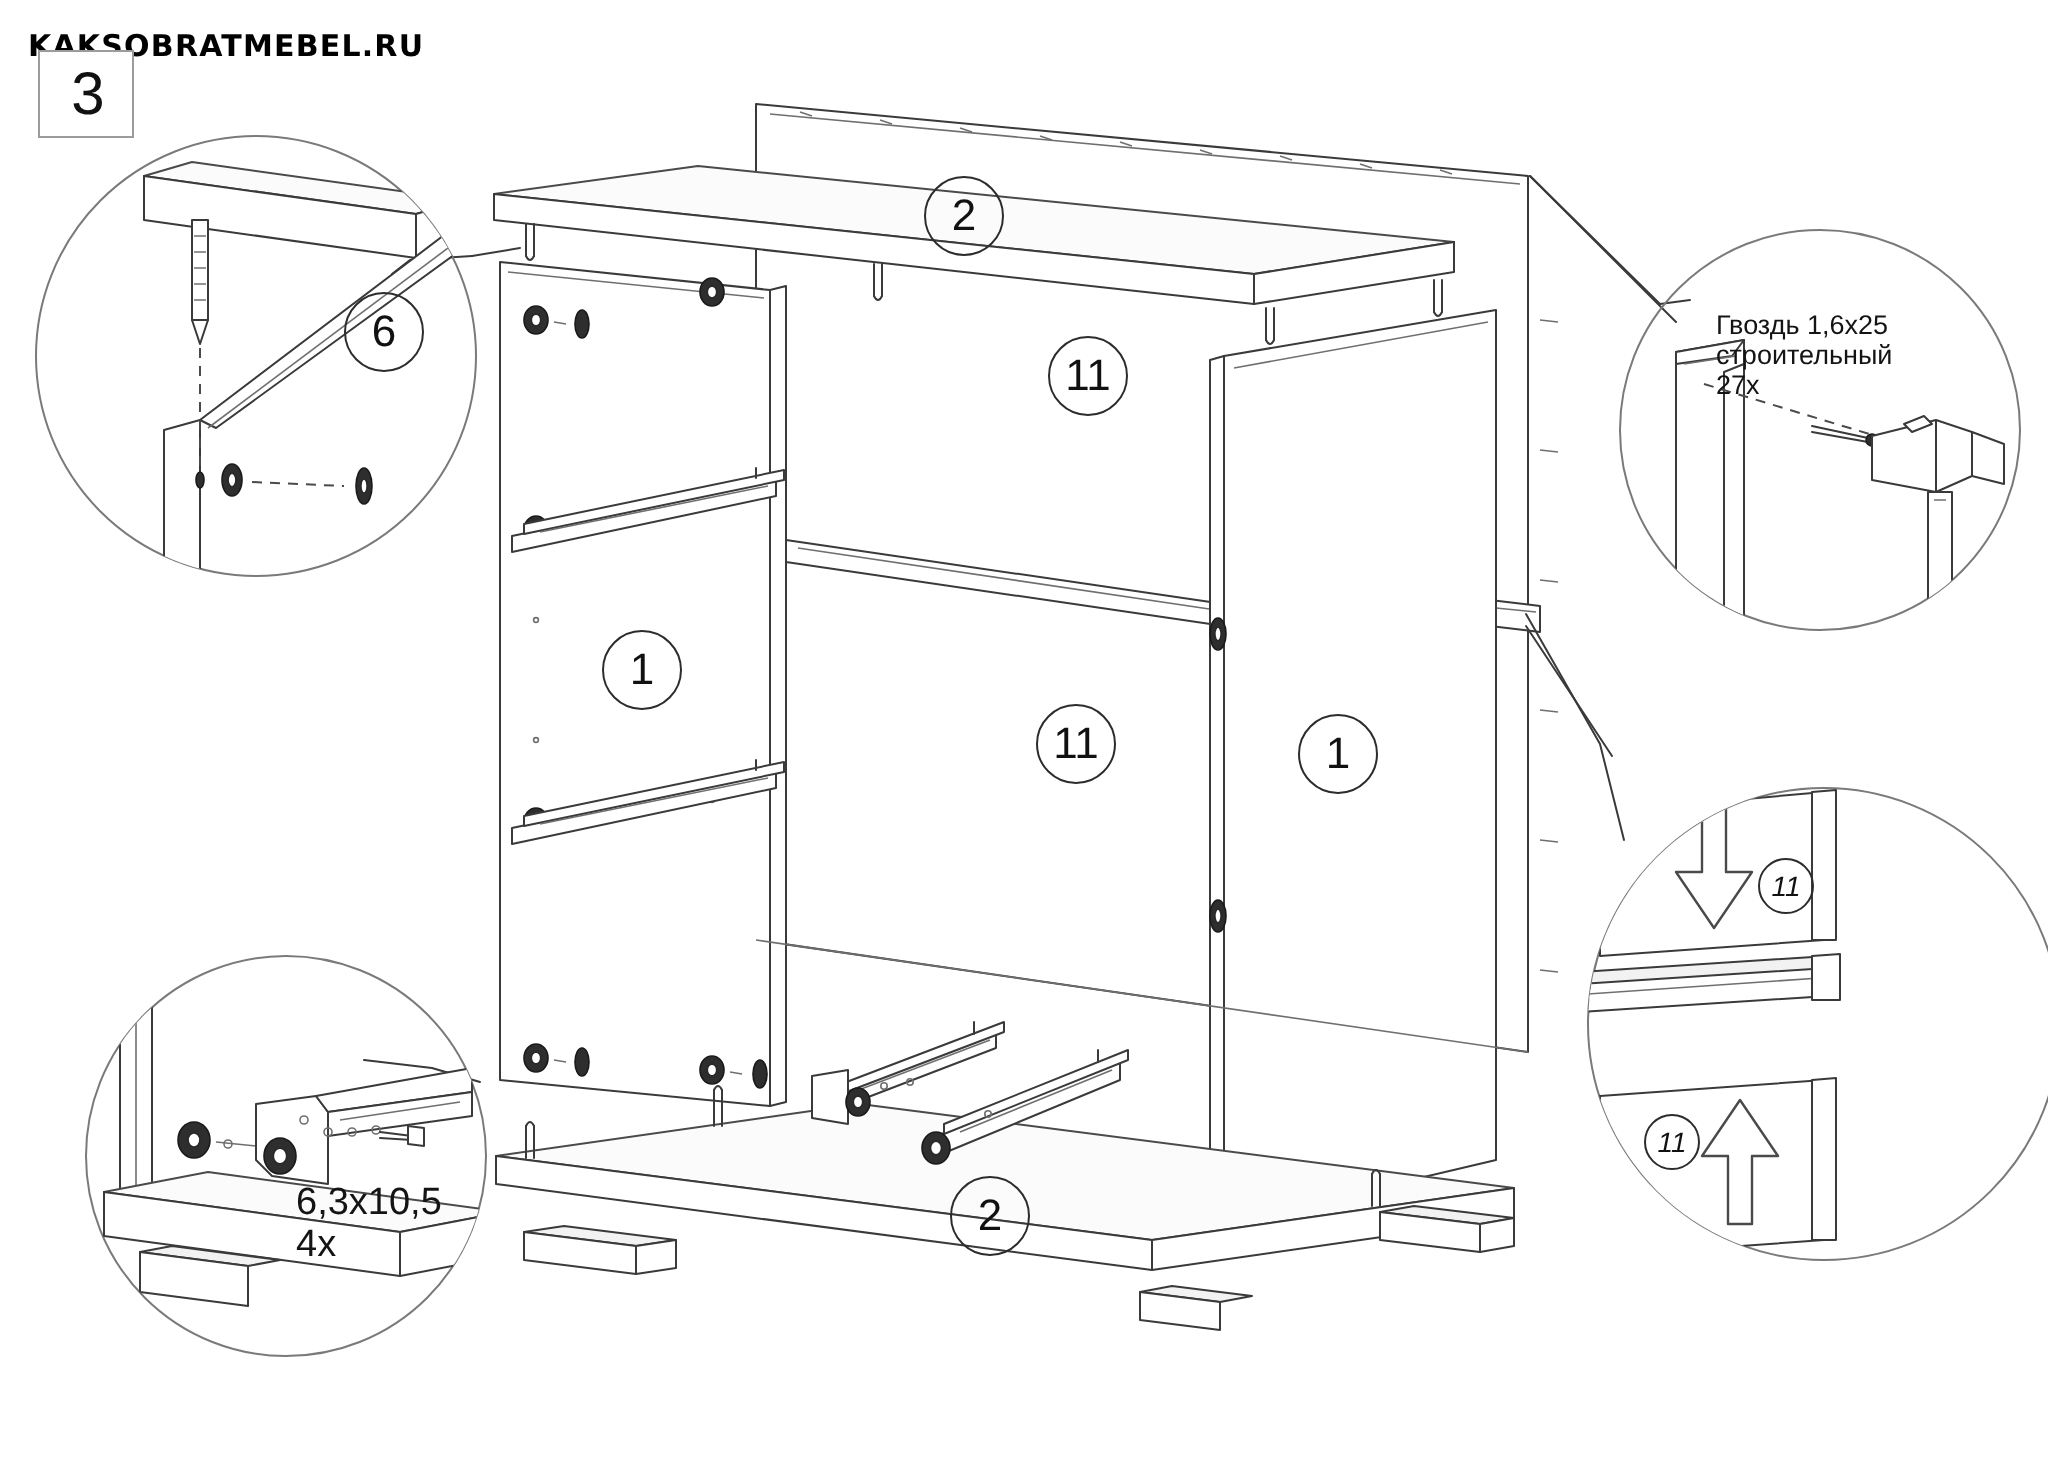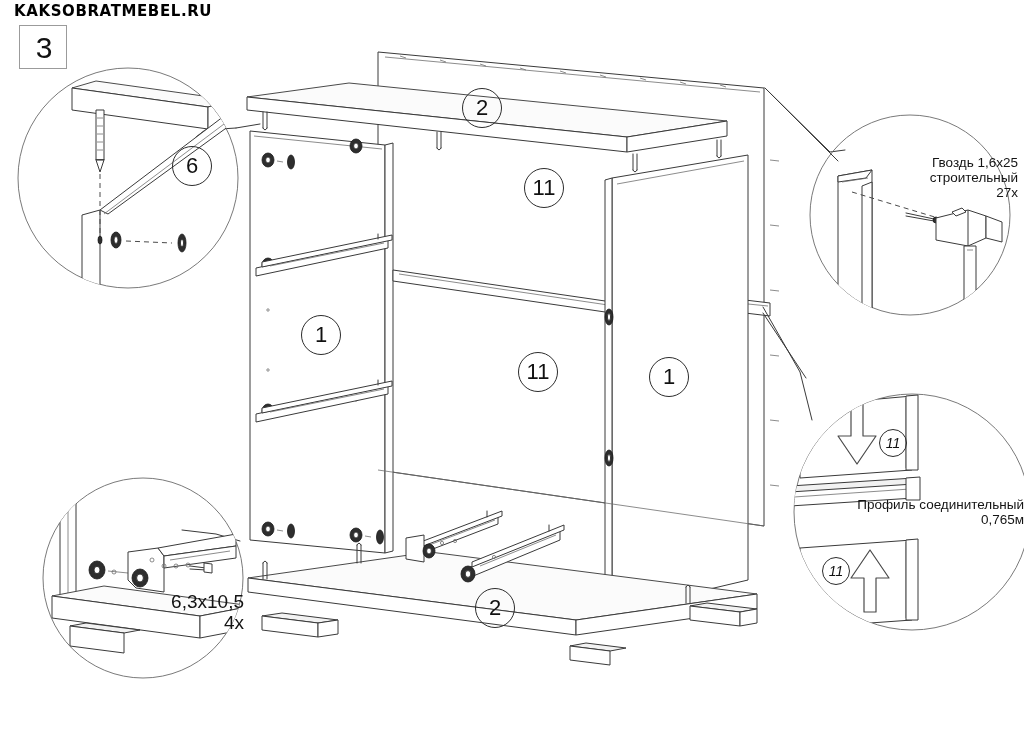--- a/index.html
+++ b/index.html
@@ -24,21 +24,21 @@
   #artboard {
     position: absolute;
     left: 0;
     top: 0;
     width: 1024px;
     height: 742px;
   }
   .site-logo {
     position: absolute;
     left: 14px;
-    top: 2px;
+    top: 14px;
     font-family: "DejaVu Sans", sans-serif;
     font-weight: 700;
     font-size: 15px;
     letter-spacing: 0.6px;
     color: #000000;
     white-space: nowrap;
     line-height: 18px;
     text-align: right;
   }
   .step-badge {
@@ -62,21 +62,21 @@
     justify-content: center;
     font-family: "Liberation Sans", sans-serif;
     font-size: 30px;
     color: #111111;
     line-height: 1;
   }
   .callout-text {
     position: absolute;
     font-family: "Liberation Sans", sans-serif;
     color: #141414;
-    text-align: right;
+    text-align: left;
     white-space: pre;
     line-height: 1.12;
   }
   .callout-nail {
     left: 858px;
     top: 155px;
     width: 160px;
     font-size: 13.5px;
   }
   .callout-profile {
@@ -444,22 +444,20 @@
 
   <div class="site-logo">KAKSOBRATMEBEL.RU</div>
 
   <div class="step-badge">
     <span class="num">3</span>
   </div>
 
   <div class="callout-text callout-nail">Гвоздь 1,6x25
 строительный
 27x</div>
-  <div class="callout-text callout-profile">Профиль соединительный
-0,765м</div>
   <div class="callout-text callout-screw">6,3x10,5
 4x</div>
 
   <div class="balloon big" style="left:462px; top:88px;">2</div>
   <div class="balloon big" style="left:524px; top:168px;">11</div>
   <div class="balloon big" style="left:518px; top:352px;">11</div>
   <div class="balloon big" style="left:301px; top:315px;">1</div>
   <div class="balloon big" style="left:649px; top:357px;">1</div>
   <div class="balloon big" style="left:475px; top:588px;">2</div>
   <div class="balloon big" style="left:172px; top:146px;">6</div>

